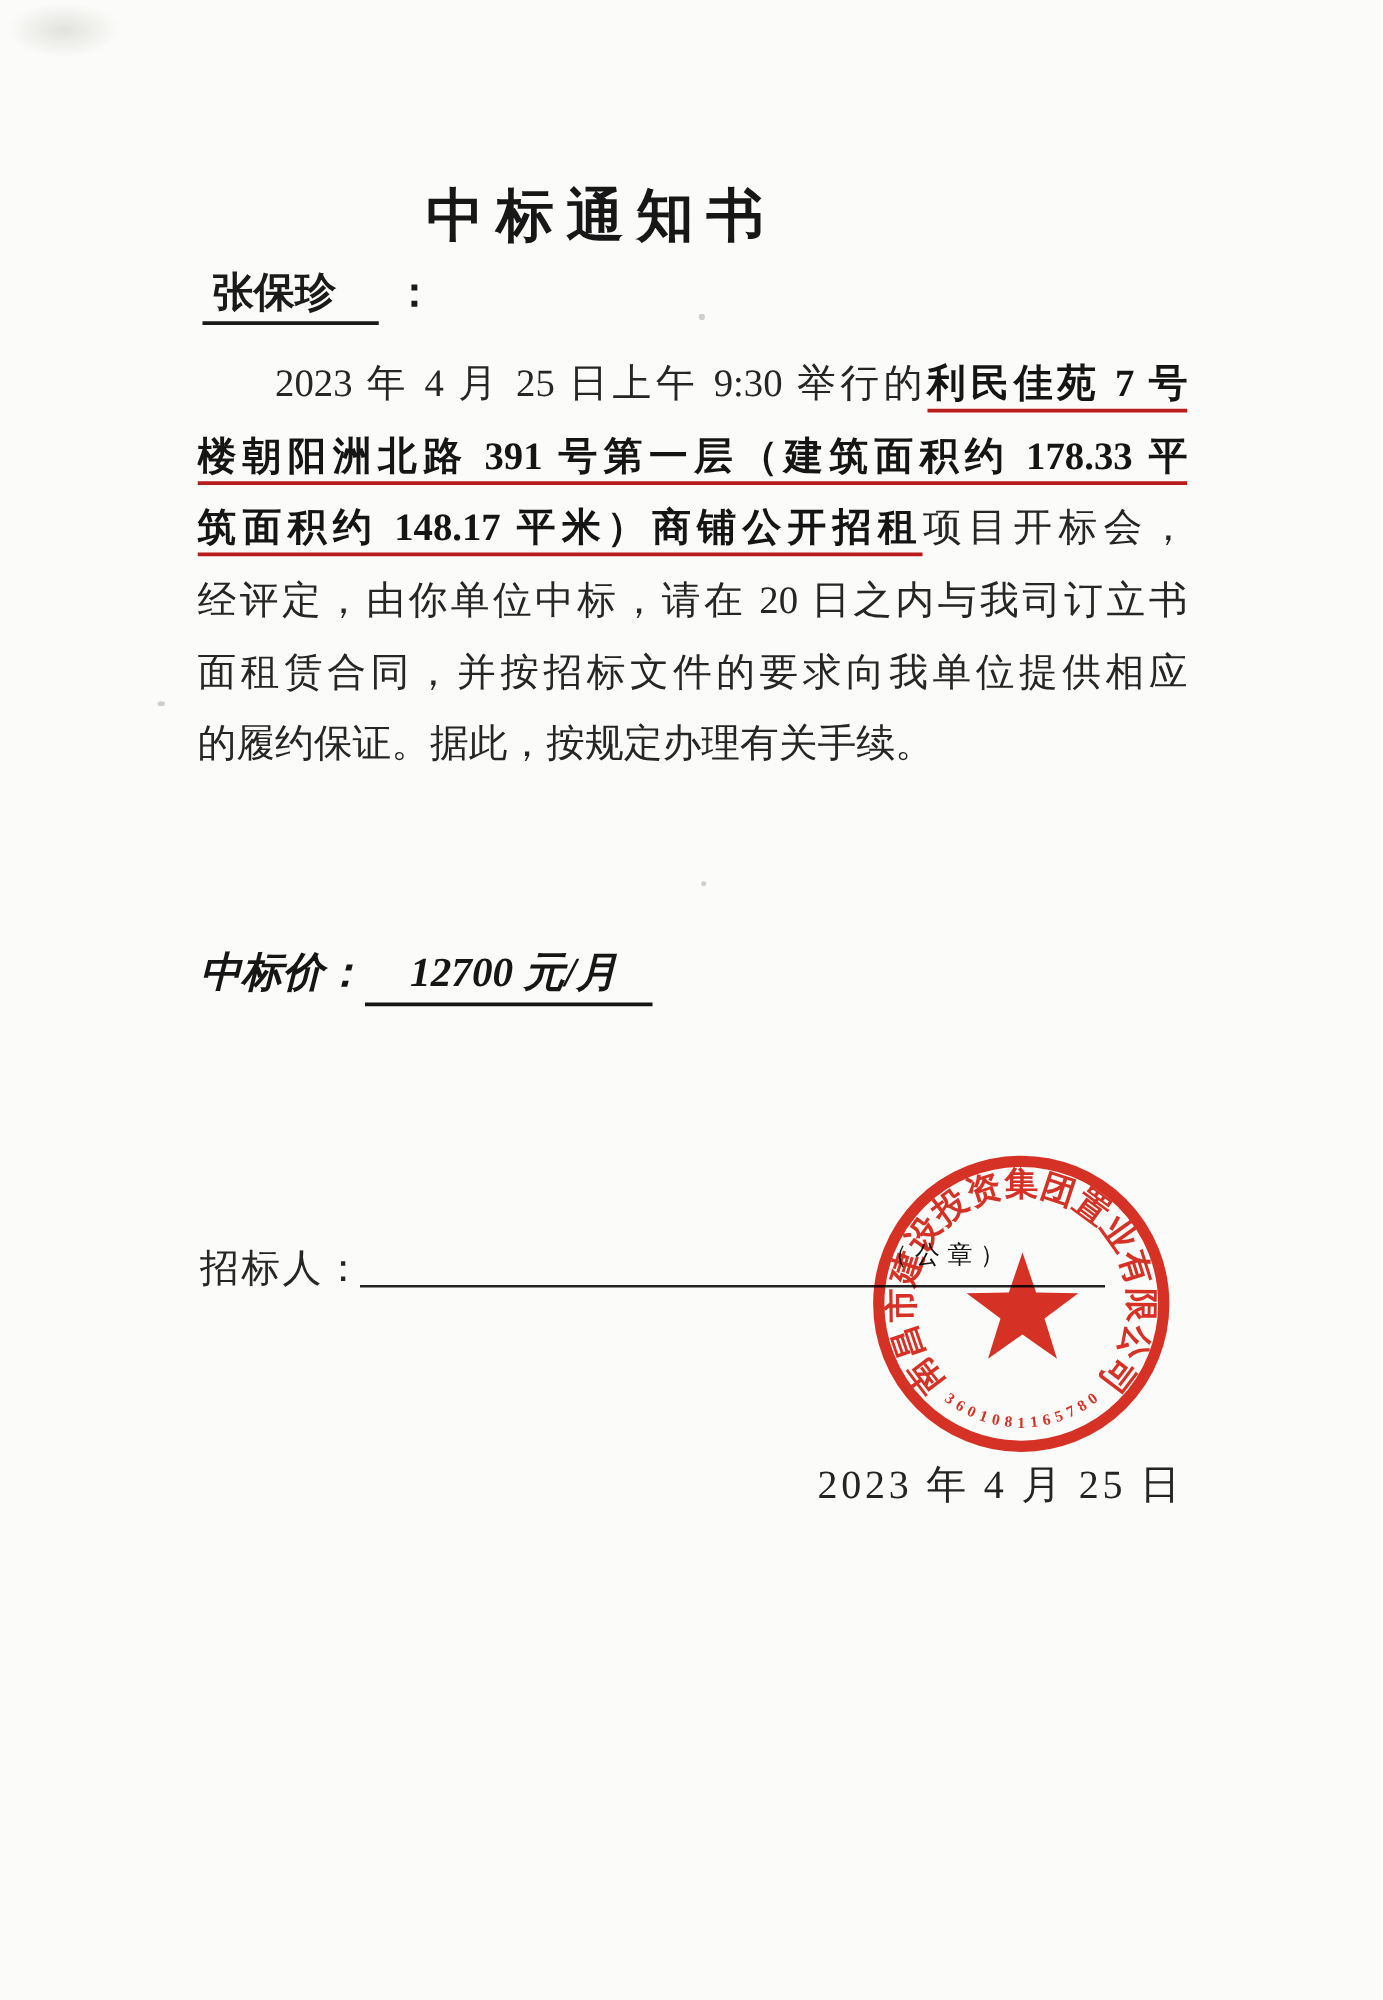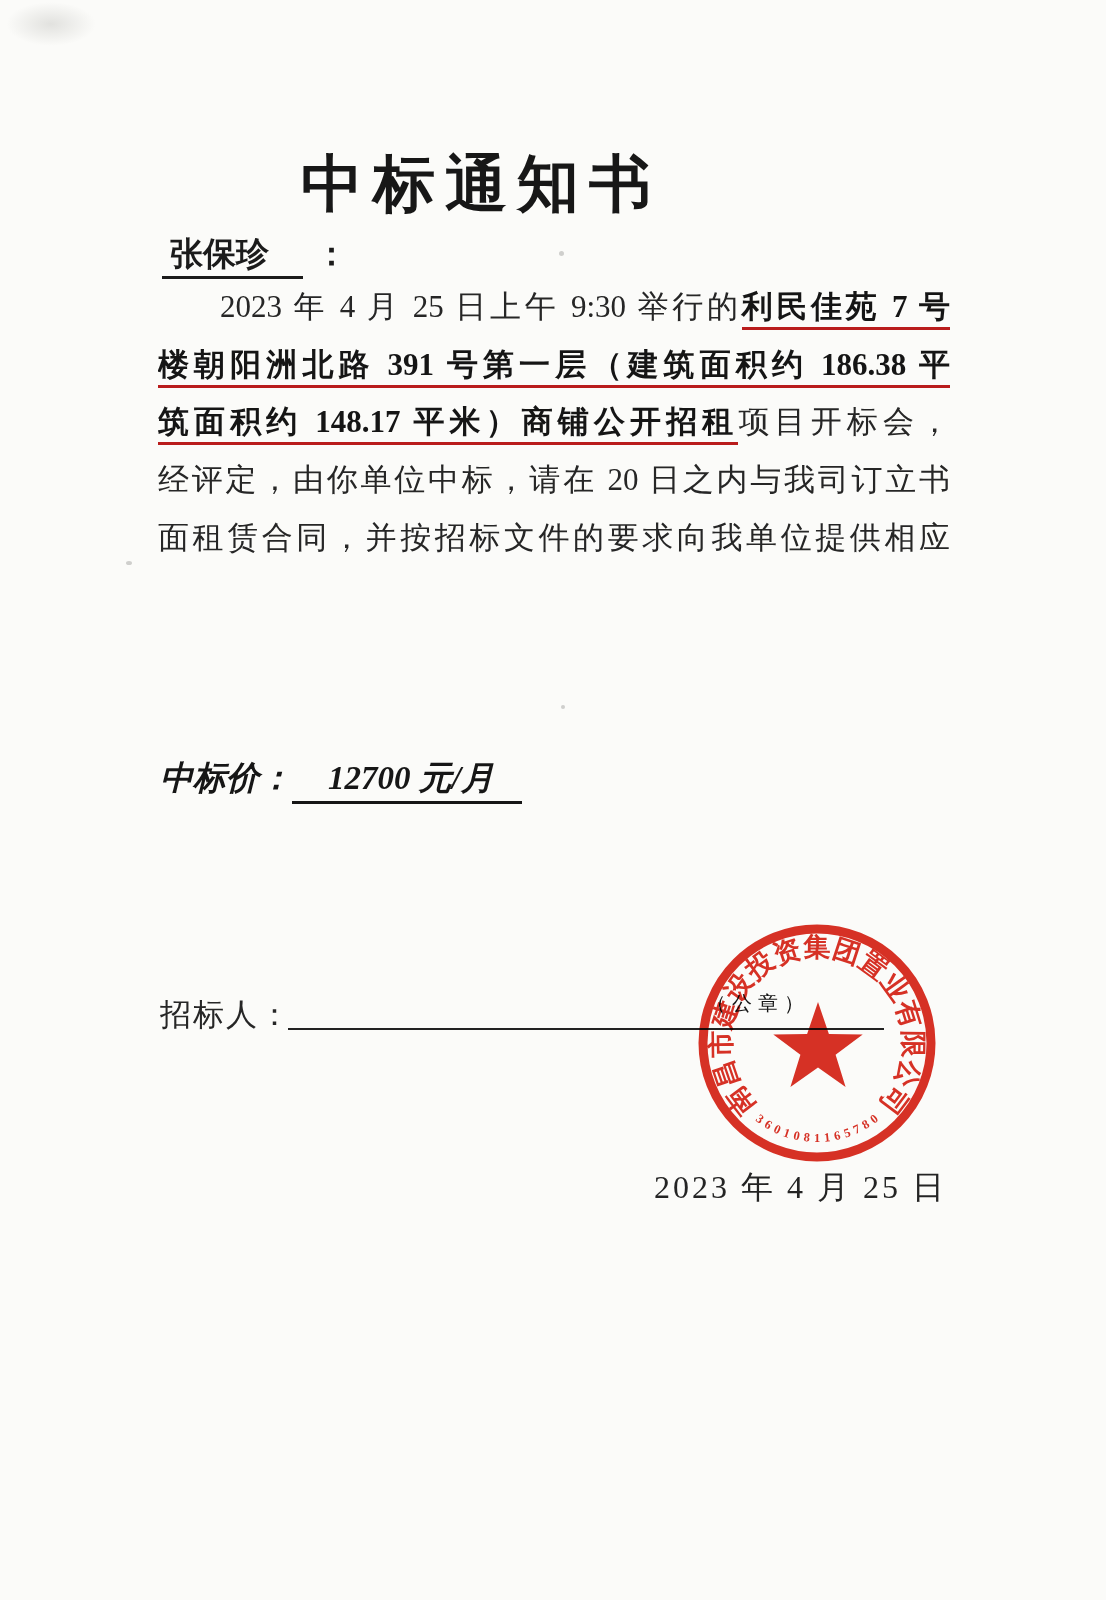--- a/index.html
+++ b/index.html
@@ -6,24 +6,24 @@
   body{
     width:1106px;height:1600px;position:relative;overflow:hidden;
     background:#fbfbf9;
     font-family:"Liberation Serif","DejaVu Serif",serif;
     color:#1f1f1f;
   }
   .abs{position:absolute;}
   
   .doc-title{
     left:0;top:142px;width:962px;text-align:center;
-    font-size:62px;font-weight:700;letter-spacing:10px;color:#171717;
+    font-size:46px;font-weight:700;letter-spacing:10px;color:#171717;
   }
   
-  .addressee{left:162px;top:232px;font-size:33px;font-weight:700;color:#1b1b1b;}
+  .addressee{left:162px;top:212px;font-size:33px;font-weight:700;color:#1b1b1b;}
   .addressee .name{border-bottom:3px solid #1b1b1b;padding:0 34px 4px 8px;}
   .addressee .colon{margin-left:12px;}
   
   .body-par{
     left:158px;top:278px;width:792px;
     font-size:31px;line-height:57.7px;color:#262626;
   }
   .bline{width:792px;white-space:nowrap;}
   .bline.fill{text-align:justify;text-align-last:justify;white-space:normal;height:57.7px;overflow:hidden;}
   .bline.indent{text-indent:62px;}
@@ -55,24 +55,25 @@
 <div class="abs speck" style="left:561px;top:705px;width:4px;height:4px;"></div>
 
 <div class="abs doc-title">中标通知书</div>
 
 <div class="abs addressee">
   <span class="name">张保珍</span><span class="colon">：</span>
 </div>
 
 <div class="abs body-par">
     <div class="bline fill indent"><span>2023 年 4 月 25 日上午 9:30 举行的</span><span class="b u">利民佳苑 7 号</span></div>
-    <div class="bline fill"><span class="b u">楼朝阳洲北路 391 号第一层（建筑面积约 186.38 平</span></div>
+    <div class="bline fill"><span class="b u">楼朝阳洲北路 391 号第一层（建筑面积约 178.33 平</span></div>
     <div class="bline fill"><span class="b u">筑面积约 148.17 平米）商铺公开招租</span><span>项目开标会，</span></div>
     <div class="bline fill"><span>经评定，由你单位中标，请在 20 日之内与我司订立书</span></div>
     <div class="bline fill"><span>面租赁合同，并按招标文件的要求向我单位提供相应</span></div>
+    <div class="bline"><span>的履约保证。据此，按规定办理有关手续。</span></div>
   </div>
 
 <div class="abs bid-price">
   <span>中标价：</span><span class="val">12700 元/月</span>
 </div>
 
 <div class="abs tenderer-label">招标人：</div>
 <div class="abs sign-line"></div>
 <div class="abs seal-caption">（公章）</div>
 

